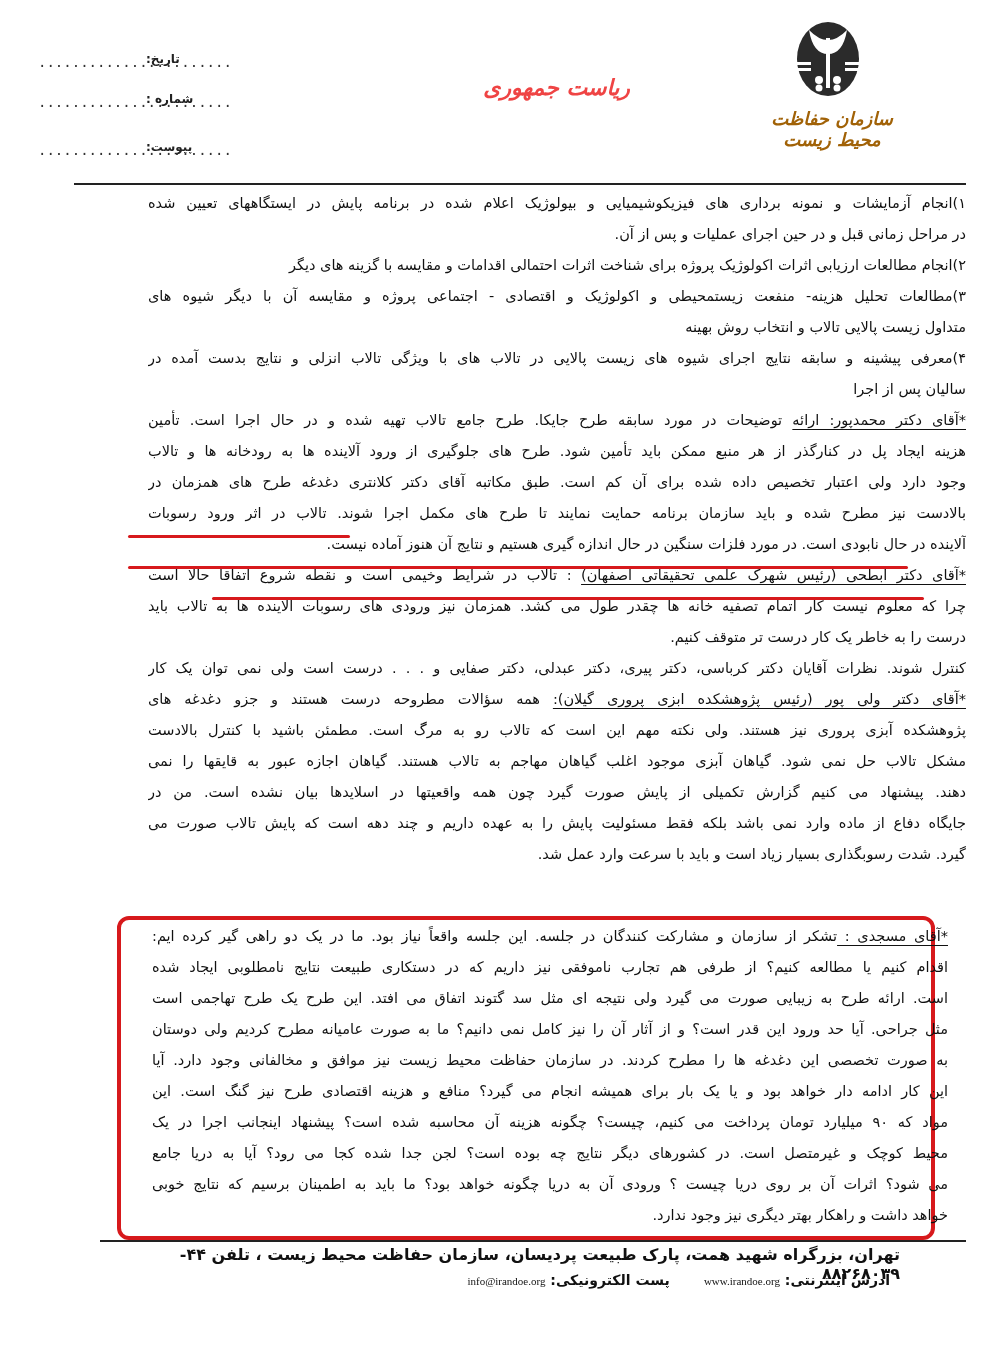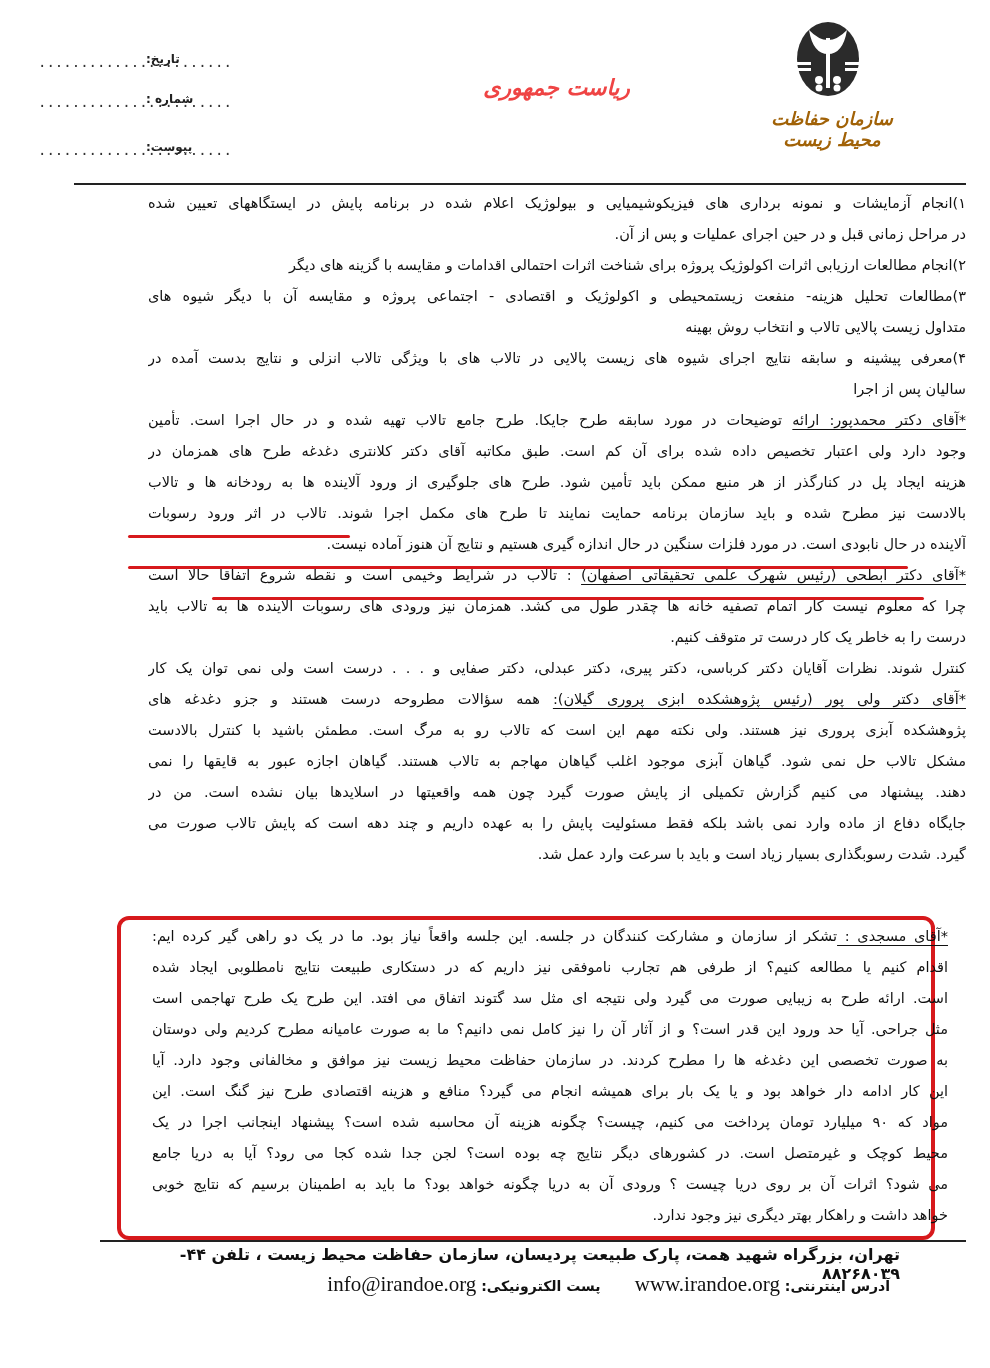--- a/index.html
+++ b/index.html
@@ -19,21 +19,21 @@
   
   .body-text { position:absolute; left:128px; width:818px; direction:rtl; text-align:justify; text-align-last:right;
     font-family:"DejaVu Sans", sans-serif; font-size:14.5px; color:#111;margin-left:20px; }
   .line { height:31px; line-height:31px; white-space:nowrap; overflow:hidden; text-align:justify; text-align-last:justify; }
   .line.last { text-align-last:right; }
   .speaker { text-decoration:underline; text-decoration-thickness:1px; text-underline-offset:4px; }
   .red-ul { position:absolute; height:3px; background:#d7191c; border-radius:2px; }
   .redbox { position:absolute; left:117px; top:916px; width:818px; height:324px; border:4px solid #d7191c; border-radius:12px; box-sizing:border-box; }
   .footer-1 { position:absolute; left:176px; top:1245px; width:724px; text-align:right; direction:rtl; font-size:16px; font-weight:bold; }
   .footer-2 { position:absolute; left:240px; top:1272px; width:650px; direction:rtl; text-align:right; font-size:14px; font-weight:bold; }
-  .footer-2 .latin { font-family:"Liberation Serif", serif; font-size:21px; font-weight:normal; direction:ltr; unicode-bidi:embed; }
+  .footer-2 .latin { font-family:"Liberation Serif", serif; font-size:11px; font-weight:normal; direction:ltr; unicode-bidi:embed; }
 </style>
 </head>
 <body>
 
 <div>
 
   <svg class="abs" style="left:795px;top:20px" width="66" height="78" viewBox="0 0 66 78">
     <ellipse cx="33" cy="39" rx="31" ry="37" fill="#2b2b2b"></ellipse>
     <path d="M14 10 Q33 30 52 10 Q48 34 33 34 Q18 34 14 10Z" fill="#fff"></path>
     <rect x="31" y="18" width="4" height="50" fill="#fff"></rect>
@@ -70,22 +70,22 @@
     <div class="line">۳)مطالعات تحلیل هزینه- منفعت زیستمحیطی و اکولوژیک و اقتصادی - اجتماعی پروژه و مقایسه آن با دیگر شیوه های</div>
     <div class="line last">متداول زیست پالایی تالاب و انتخاب روش بهینه</div>
   </div>
   <div>
     <div class="line">۴)معرفی پیشینه و سابقه نتایج اجرای شیوه های زیست پالایی  در تالاب های با ویژگی تالاب انزلی و نتایج بدست آمده در</div>
     <div class="line last">سالیان پس از اجرا</div>
   </div>
 
   <div>
     <div class="line"><span class="speaker">*آقای دکتر محمدپور: ارائه</span><span> توضیحات در مورد سابقه طرح جایکا. طرح جامع تالاب تهیه شده و در حال اجرا است. تأمین</span></div>
+    <div class="line">هزینه ایجاد پل در کنارگذر از هر منبع ممکن باید تأمین شود. طرح های جلوگیری از ورود آلاینده ها به رودخانه ها و تالاب</div>
     <div class="line">وجود دارد ولی اعتبار تخصیص داده شده برای آن کم است. طبق مکاتبه آقای دکتر کلانتری دغدغه طرح های همزمان در</div>
-    <div class="line">هزینه ایجاد پل در کنارگذر از هر منبع ممکن باید تأمین شود. طرح های جلوگیری از ورود آلاینده ها به رودخانه ها و تالاب</div>
     <div class="line">بالادست نیز مطرح شده و باید سازمان برنامه حمایت نمایند تا طرح های مکمل اجرا شوند. تالاب در اثر ورود رسوبات</div>
     <div class="line last">آلاینده در حال نابودی است. در مورد فلزات سنگین در حال اندازه گیری هستیم و نتایج آن هنوز آماده نیست.</div>
   </div>
 
   <div>
     <div class="line"><span class="speaker">*آقای دکتر ابطحی (رئیس شهرک علمی تحقیقاتی اصفهان)</span><span> : تالاب در شرایط وخیمی است و نقطه شروع اتفاقا حالا است</span></div>
     <div class="line">چرا که معلوم نیست کار اتمام تصفیه خانه ها چقدر طول می کشد. همزمان نیز ورودی های رسوبات الاینده ها به تالاب باید</div>
     <div class="line last">درست را به خاطر یک کار درست تر متوقف کنیم.</div>
     <div class="line">کنترل شوند. نظرات آقایان دکتر کرباسی، دکتر پیری، دکتر عبدلی، دکتر صفایی و . . . درست است ولی نمی توان یک کار</div>
   </div>

